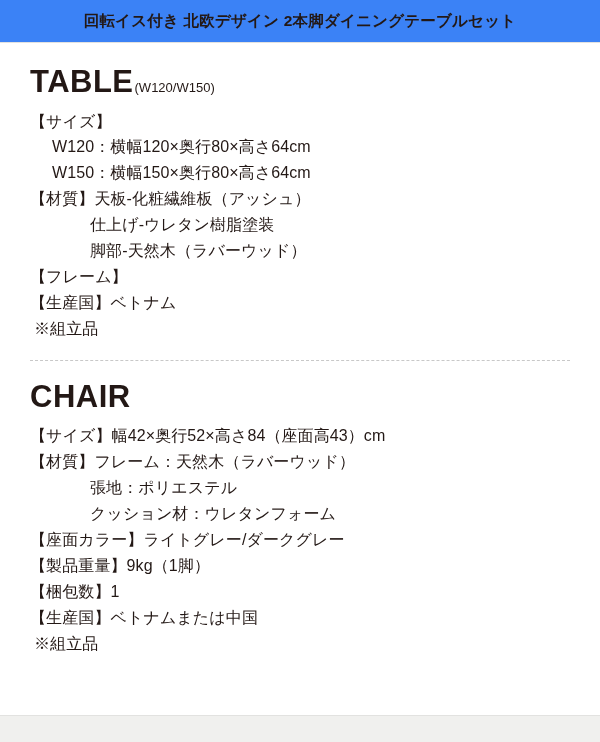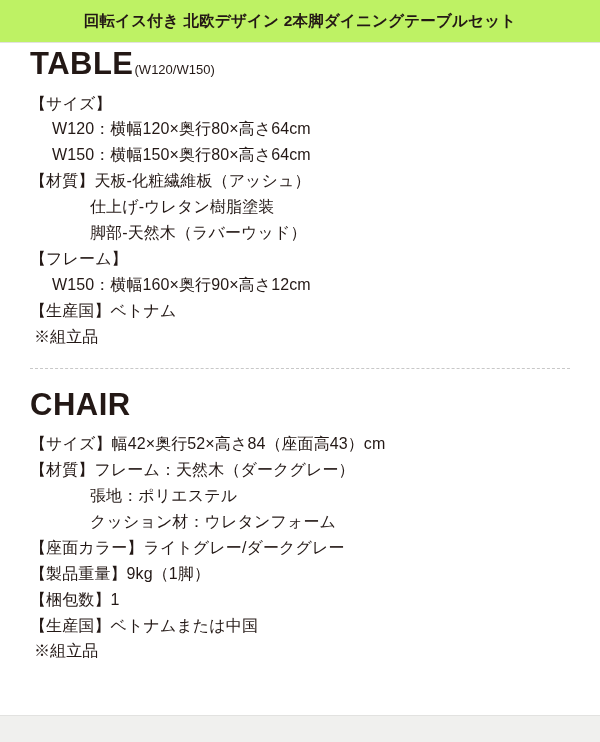--- a/index.html
+++ b/index.html
@@ -15,38 +15,38 @@
     overflow: hidden;
   }
   .page {
     position: relative;
     width: 600px;
     height: 742px;
     box-sizing: border-box;
   }
   .header-band {
     height: 42px;
-    background: #bef264;
+    background: #3b82f6;
     display: flex;
     align-items: center;
     justify-content: center;
     border-bottom: 1px solid #e2e2e0;
   }
   .header-title {
     font-size: 15.5px;
     font-weight: bold;
     letter-spacing: 0.2px;
     color: #231815;
   }
   .section {
     padding: 0 30px;
     box-sizing: border-box;
   }
   .section.table-sec {
-    padding-top: 5px;
+    padding-top: 23px;
   }
   .section.chair-sec {
     padding-top: 20px;
   }
   .sec-title {
     display: flex;
     align-items: baseline;
     margin: 0 0 10px 0;
   }
   .sec-title .big {
@@ -111,36 +111,35 @@
       <span class="sub">(W120/W150)</span>
     </div>
     <ul class="spec-list">
       <li>【サイズ】</li>
       <li class="indent1">W120：横幅120×奥行80×高さ64cm</li>
       <li class="indent1">W150：横幅150×奥行80×高さ64cm</li>
       <li>【材質】天板-化粧繊維板（アッシュ）</li>
       <li class="indent2">仕上げ-ウレタン樹脂塗装</li>
       <li class="indent2">脚部-天然木（ラバーウッド）</li>
       <li>【フレーム】</li>
-      <li class="indent1">W150：横幅160×奥行90×高さ12cm</li>
       <li>【生産国】ベトナム</li>
       <li class="note">※組立品</li>
     </ul>
   </div>
 
   <div class="divider"></div>
 
   <div class="section chair-sec">
     <div class="sec-title">
       <span class="big">CHAIR</span>
       <span class="sub"></span>
     </div>
     <ul class="spec-list">
       <li>【サイズ】幅42×奥行52×高さ84（座面高43）cm</li>
-      <li>【材質】フレーム：天然木（ダークグレー）</li>
+      <li>【材質】フレーム：天然木（ラバーウッド）</li>
       <li class="indent2">張地：ポリエステル</li>
       <li class="indent2">クッション材：ウレタンフォーム</li>
       <li>【座面カラー】ライトグレー/ダークグレー</li>
       <li>【製品重量】9kg（1脚）</li>
       <li>【梱包数】1</li>
       <li>【生産国】ベトナムまたは中国</li>
       <li class="note">※組立品</li>
     </ul>
   </div>
 

